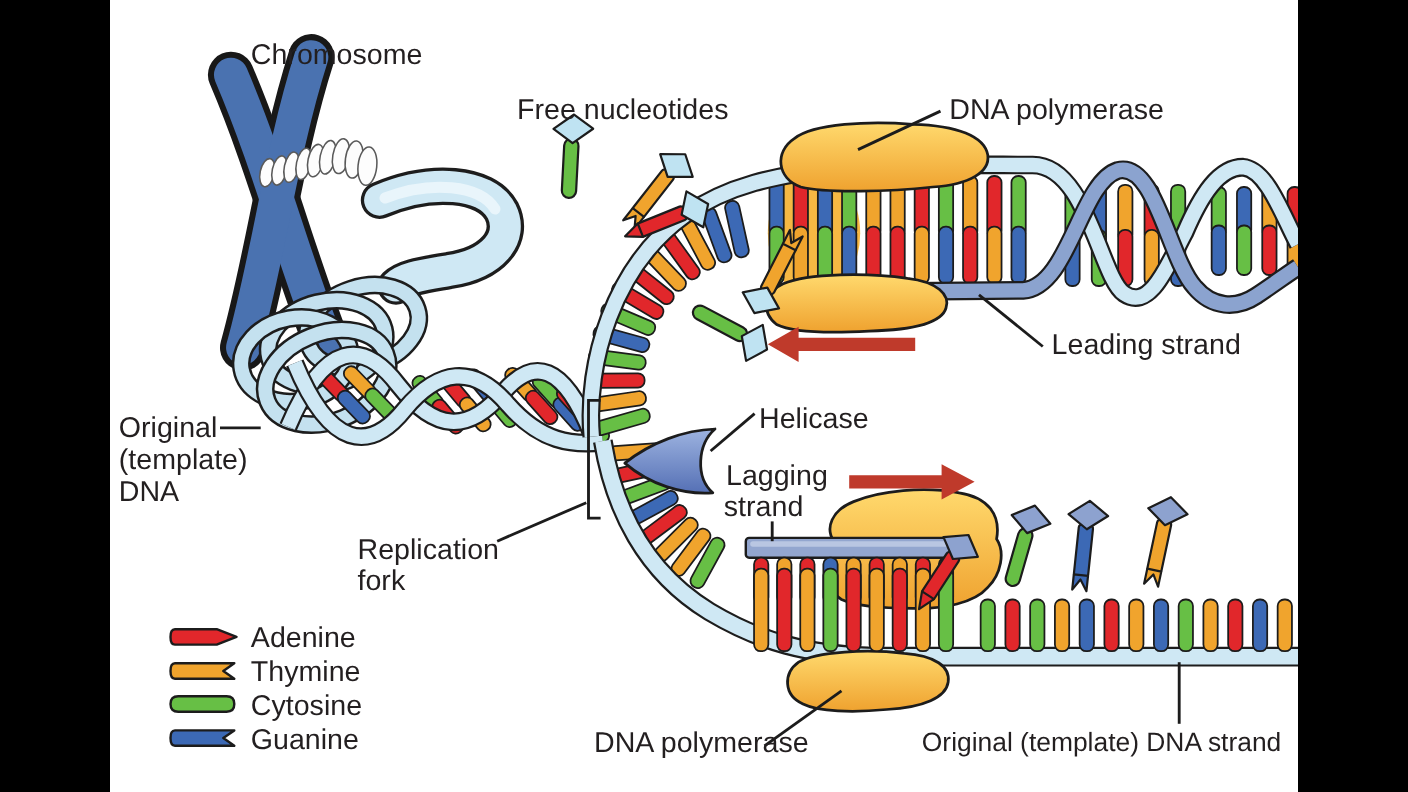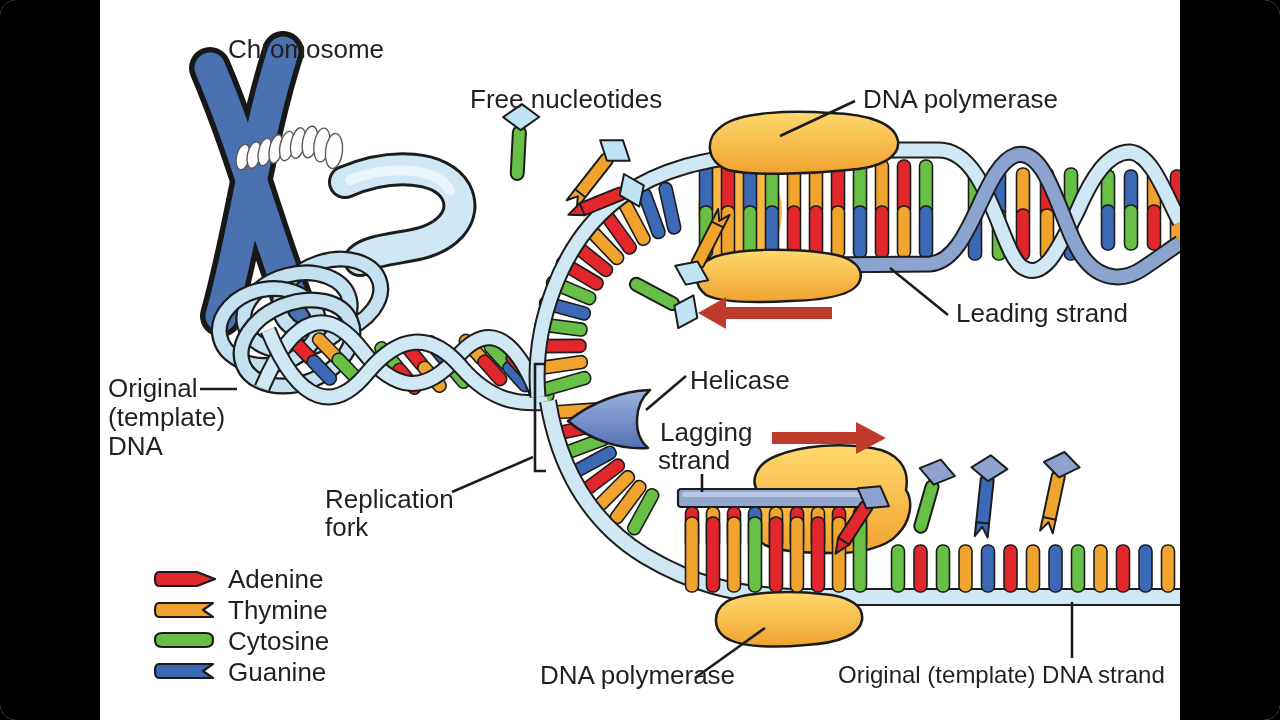--- a/index.html
+++ b/index.html
@@ -1,16 +1,16 @@
 <!DOCTYPE html>
 <html><head>
 <meta charset="utf-8">
 <style>
   html,body{margin:0;padding:0;background:#000;}
-  .stage{width:1280px;height:720px;position:relative;background:#fff;overflow:hidden;border-radius:16px;}
+  .stage{width:1280px;height:720px;position:relative;background:#fff;overflow:hidden;}
   svg{display:block;}
   text{font-family:"Liberation Sans","DejaVu Sans",sans-serif;fill:#231f20;}
   .lbl{font-size:26px;}
   .lbl-sm{font-size:24px;}
 </style>
 </head>
 <body>
 
 <div class="stage">
 <svg width="1280" height="720" viewBox="0 0 1280 720">

